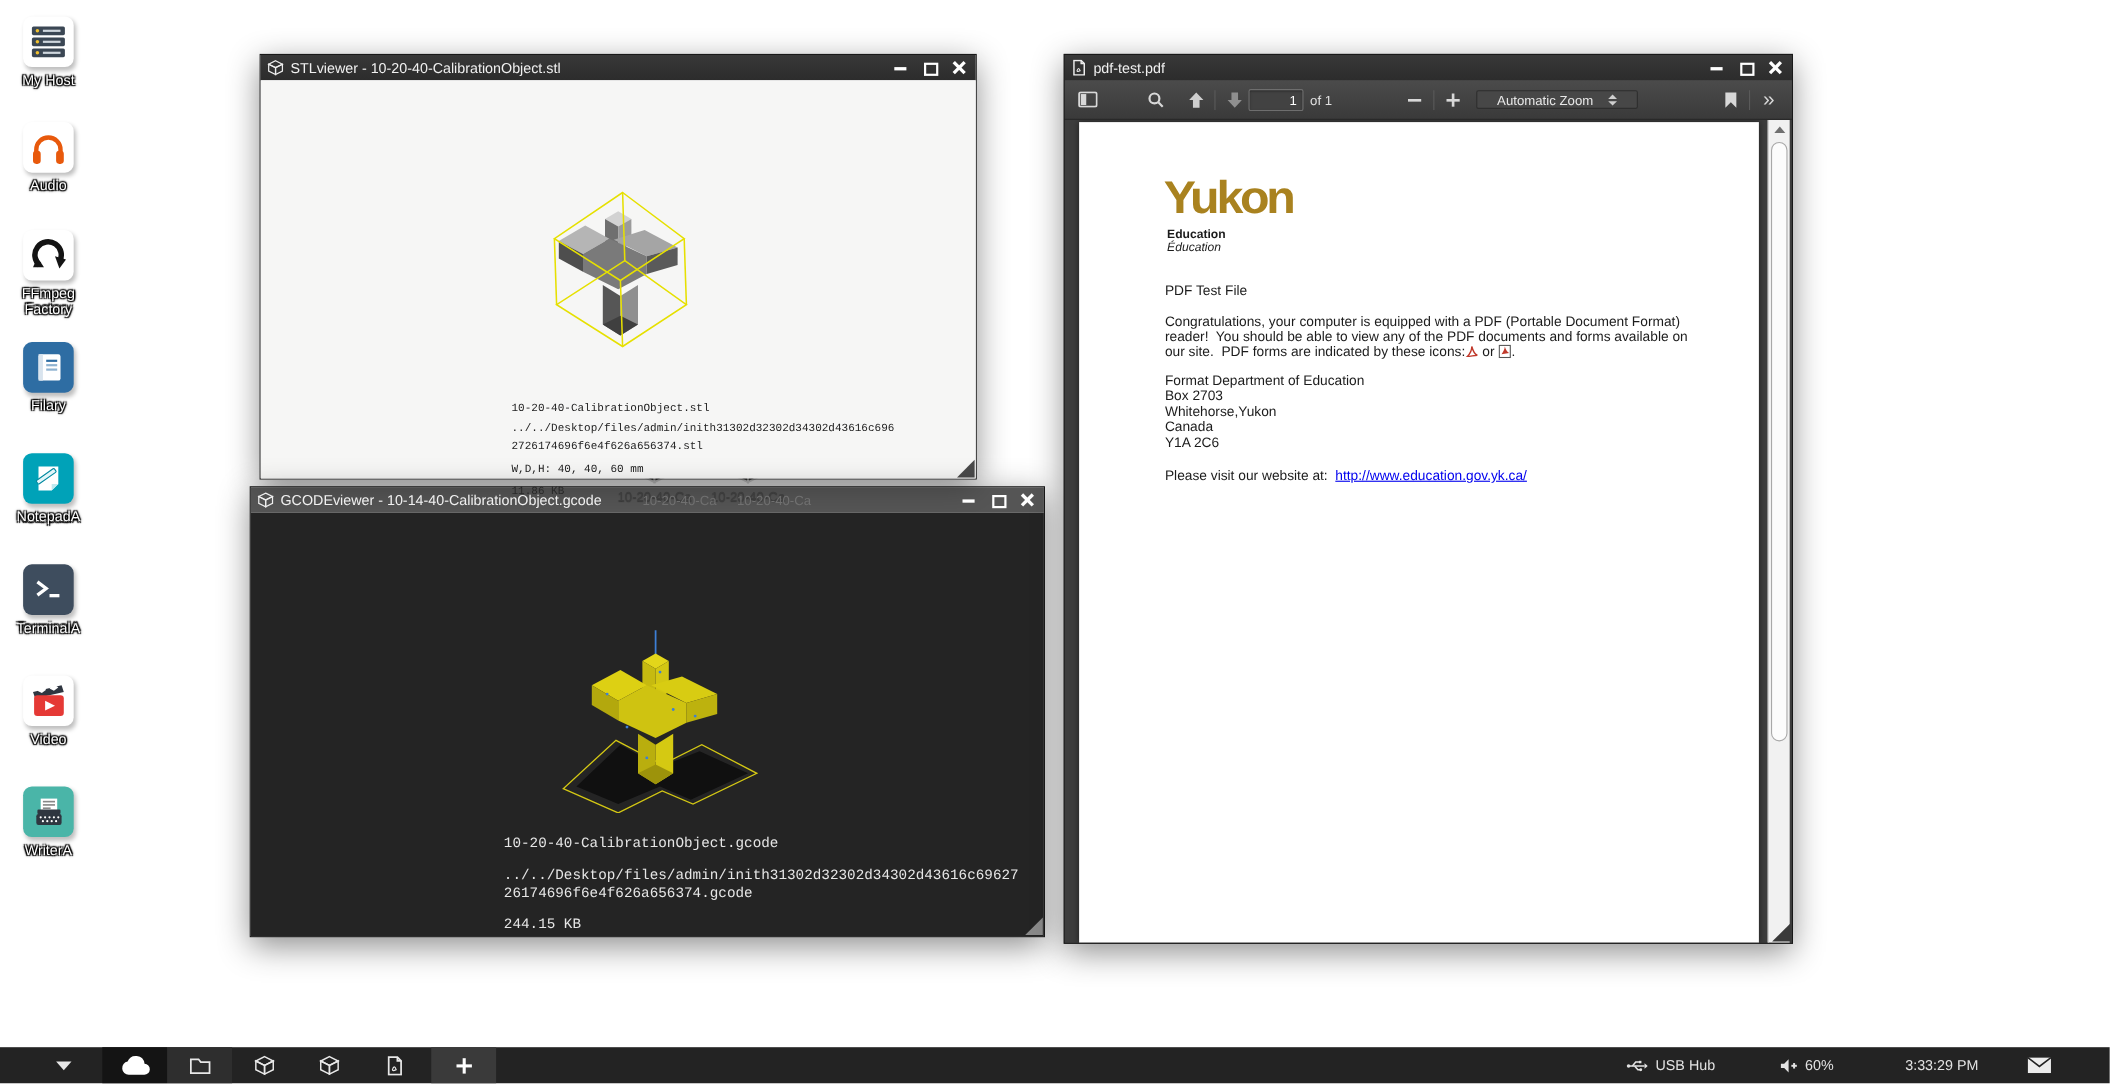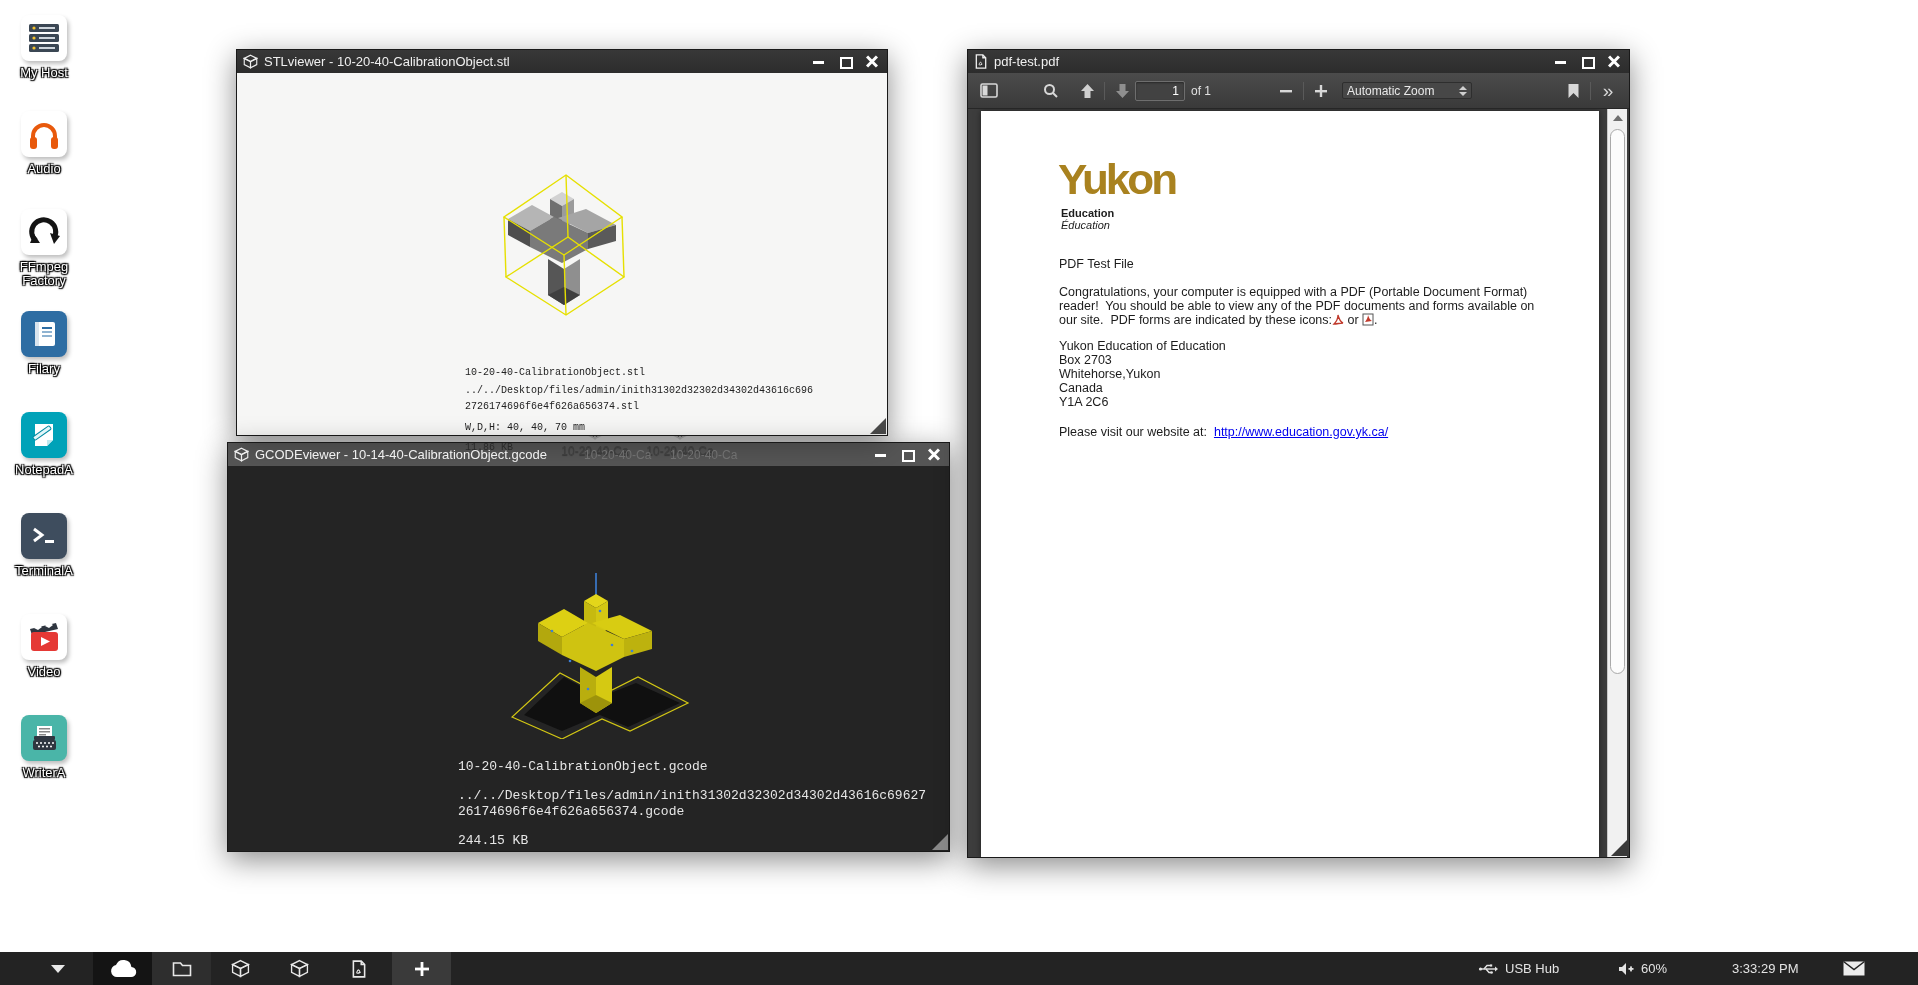--- a/index.html
+++ b/index.html
@@ -53,21 +53,21 @@
   
   #pdf-window { left:967px; top:49px; width:663px; height:809px; z-index:4; background:#3d3d3d;text-decoration:underline; }
   #pdf-toolbar { position:absolute; left:0; right:0; top:23px; height:36px; background:linear-gradient(#4b4b4b,#3a3a3a);
     border-bottom:1px solid #262626; display:flex; align-items:center; color:#d8d8d8; }
   .tb-btn { height:26px; min-width:26px; display:flex; align-items:center; justify-content:center; border-radius:2px; cursor:pointer; }
   .tb-sep { width:1px; height:18px; background:#5a5a5a; margin:0 4px; }
   #page-input { width:50px; height:20px; background:#424242; border:1px solid #6e6e6e; border-radius:2px; color:#fff;
     font-size:12px; text-align:right; padding-right:5px; box-shadow:inset 0 1px 2px rgba(0,0,0,.4); }
   .tb-label { font-size:12px; margin-left:6px; color:#e0e0e0; }
   #zoom-select { height:17px; min-width:130px; background:#474747; border:1px solid #2e2e2e; border-radius:2px;
-    display:flex; align-items:center; padding:0 4px; font-size:12px; color:#e8e8e8; cursor:pointer; }
+    display:flex; align-items:center; padding:0 18px; font-size:12px; color:#e8e8e8; cursor:pointer; }
   .updown { margin-left:auto; padding-left:14px; display:flex; flex-direction:column; gap:2px; }
   .updown i { width:0; height:0; border-left:4px solid transparent; border-right:4px solid transparent; display:block; }
   .updown .u { border-bottom:4px solid #cfcfcf; } .updown .d { border-top:4px solid #cfcfcf; }
 
   #pdf-content { position:absolute; left:0; right:0; top:59px; bottom:0; background:#3d3d3d; overflow:hidden; }
   #pdf-page { position:absolute; left:13px; top:2px; width:618px; height:746px; background:#fff; box-shadow:0 0 6px rgba(0,0,0,.5); }
   #pdf-scrollbar { position:absolute; right:2px; top:0; bottom:0; width:20px; background:#f1f1f1; border-left:1px solid #c9c9c9; }
   #sb-up { position:absolute; top:0; left:0; right:0; height:17px; display:flex; align-items:center; justify-content:center; cursor:pointer; }
   #sb-up i { width:0; height:0; border-left:5px solid transparent; border-right:5px solid transparent; border-bottom:6px solid #6f6f6f; }
   #sb-thumb { position:absolute; left:2px; right:2px; top:20px; height:545px; background:#fcfcfc; border:1px solid #a9a9a9; border-radius:8px; cursor:pointer; }
@@ -262,21 +262,21 @@
           <polygon points="76,66 132,106 74,144 14,106"></polygon>
           <line x1="74" y1="4" x2="76" y2="66"></line>
           <line x1="130" y1="46" x2="132" y2="106"></line>
           <line x1="72" y1="84" x2="74" y2="144"></line>
           <line x1="12" y1="46" x2="14" y2="106"></line>
         </g>
       </svg>
       <div class="stl-info mono" style="top:294px;">10-20-40-CalibrationObject.stl</div>
       <div class="stl-info mono" style="top:312px;">../../Desktop/files/admin/inith31302d32302d34302d43616c696</div>
       <div class="stl-info mono" style="top:328px;">2726174696f6e4f626a656374.stl</div>
-      <div class="stl-info mono" style="top:349px;">W,D,H: 40, 40, 70 mm</div>
+      <div class="stl-info mono" style="top:349px;">W,D,H: 40, 40, 60 mm</div>
       <div class="stl-info mono" style="top:369px;">11.86 KB</div>
       <div class="grip" style="border-width:0 0 16px 16px; border-color:transparent transparent #4a4a4a transparent;"></div>
     </div>
   </div>
 
   <div class="window" id="gcode-window">
     <div class="titlebar glass">
       <span class="t-icon">
         <svg width="15" height="15" viewBox="0 0 24 24" fill="none" stroke="#eee" stroke-width="1.8">
           <polygon points="12,2 22,7 12,12 2,7"></polygon>
@@ -411,21 +411,21 @@
 
         <div class="pdftext" style="left:78px; top:174px;">Congratulations, your computer is equipped with a PDF (Portable Document Format)</div>
         <div class="pdftext" style="left:78px; top:188px;">reader!  You should be able to view any of the PDF documents and forms available on</div>
         <div class="pdftext" style="left:78px; top:202px;"><span>our site.  PDF forms are indicated by these icons:</span><span class="mini-ico"><svg width="12" height="12" viewBox="0 0 12 12">
                 <path d="M2 10 C5 7 6 4 6 1 C7 5 9 8 11 9 C8 9 5 10 2 10 Z" fill="none" stroke="#c0392b" stroke-width="1.3"></path>
               </svg></span><span> or </span><span class="mini-ico"><svg width="12" height="13" viewBox="0 0 12 13">
                 <rect x="1" y="1" width="10" height="11" fill="none" stroke="#555" stroke-width="1"></rect>
                 <path d="M3 9 C5 6 6 4 6 2 C7 5 8 7 10 8 Z" fill="#c0392b"></path>
               </svg></span><span>.</span></div>
 
-        <div class="pdftext" style="left:78px; top:228px;">Yukon Education of Education</div>
+        <div class="pdftext" style="left:78px; top:228px;">Format Department of Education</div>
         <div class="pdftext" style="left:78px; top:242px;">Box 2703</div>
         <div class="pdftext" style="left:78px; top:256px;">Whitehorse,Yukon</div>
         <div class="pdftext" style="left:78px; top:270px;">Canada</div>
         <div class="pdftext" style="left:78px; top:284px;">Y1A 2C6</div>
 
         <div class="pdftext" style="left:78px; top:314px;"><span>Please visit our website at:  </span><a class="pdf-link">http://www.education.gov.yk.ca/</a></div>
       </div>
 
       <div id="pdf-scrollbar">
         <div id="sb-up">

